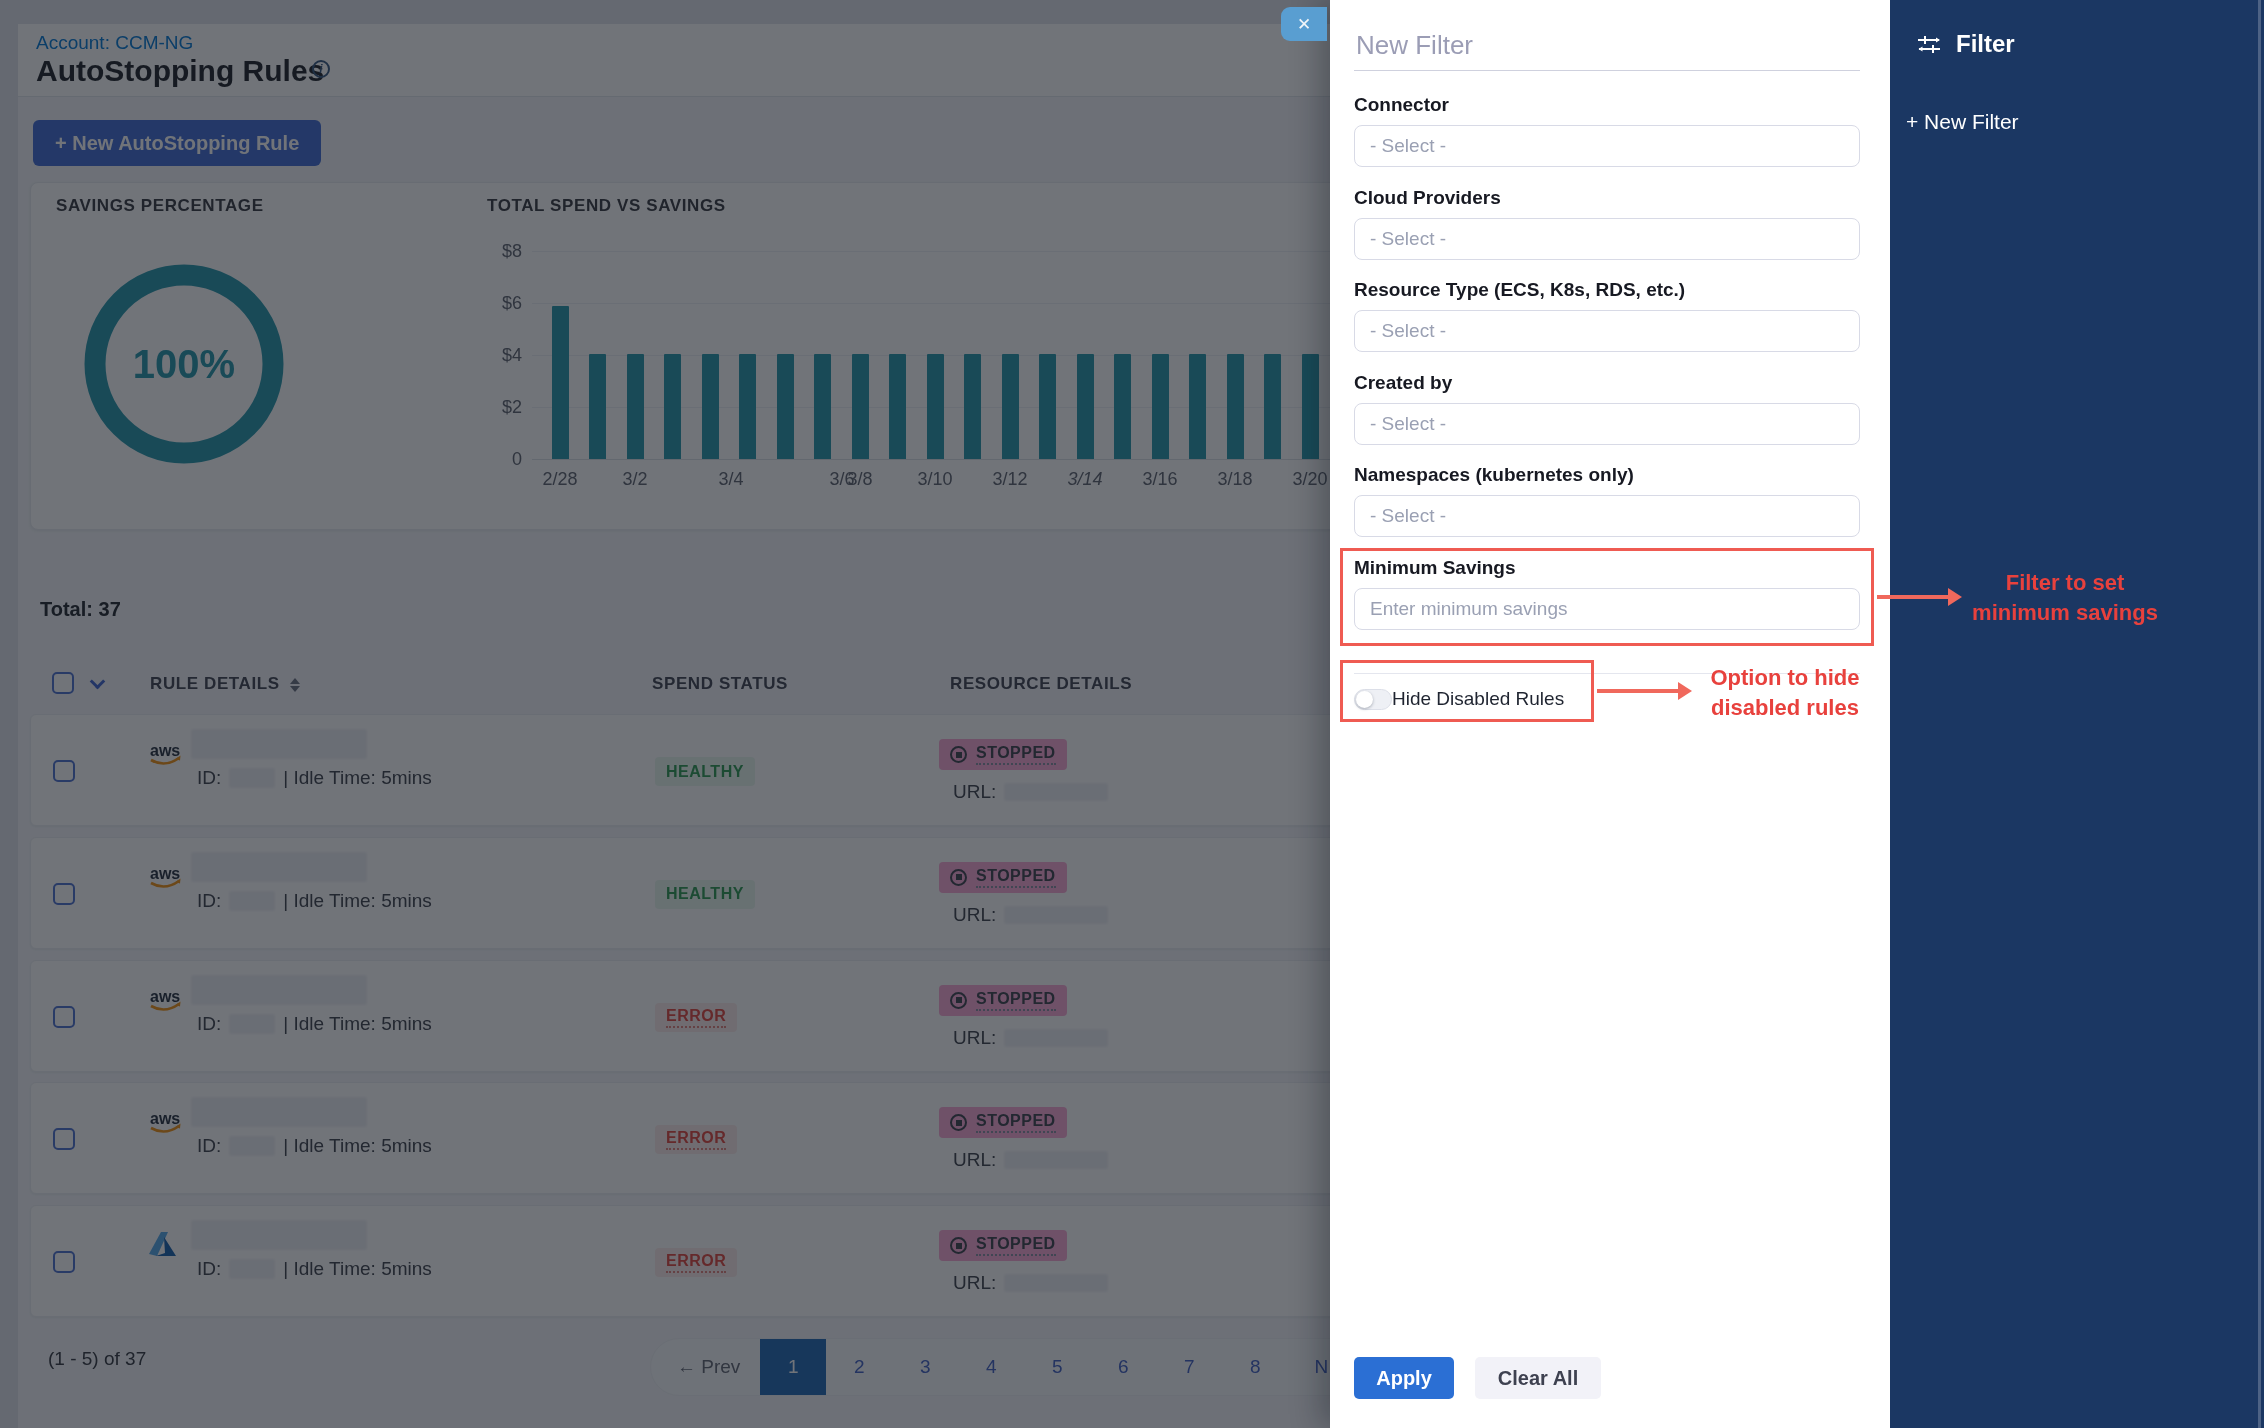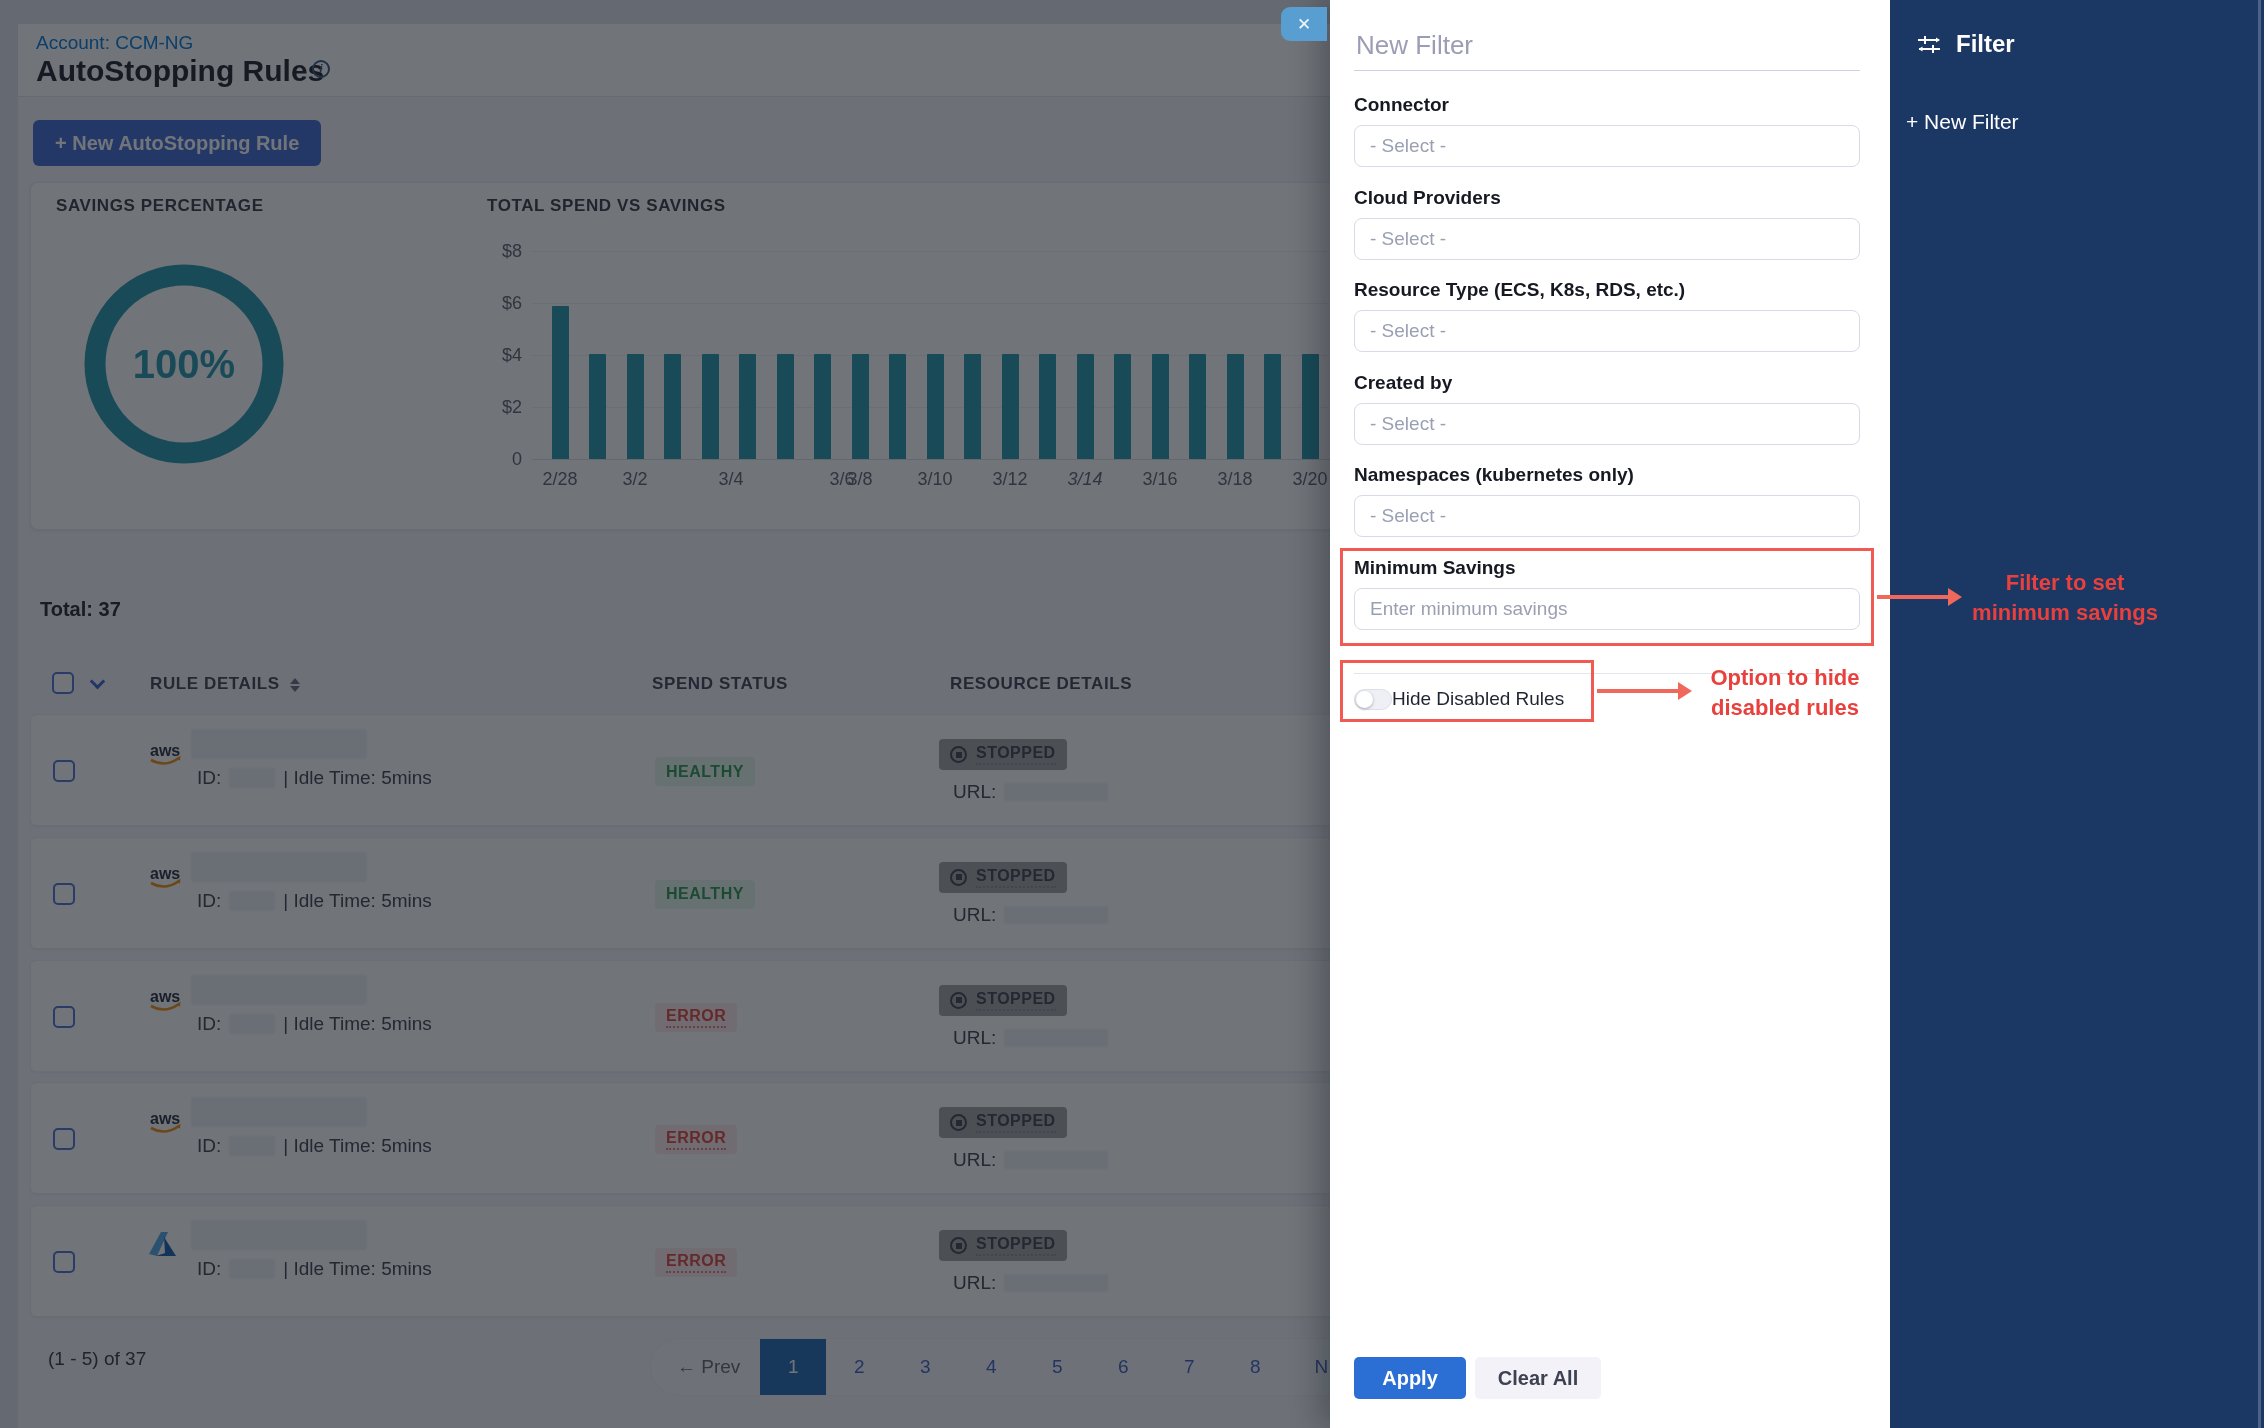--- a/index.html
+++ b/index.html
@@ -48,21 +48,21 @@
   .sort .dn{border-top:6px solid #6a7080}
   .rule-row{position:absolute;left:30px;right:30px;height:112px;background:#fff;border:1px solid #eceef2;
     border-radius:6px;box-shadow:0 1px 2px rgba(40,50,70,.06)}
   .redact{background:#eef0f5;border-radius:3px;filter:blur(1px)}
   .idle-line{position:absolute;left:166px;top:52px;display:flex;align-items:center;gap:8px;font-size:19px;color:#3d414b}
   .status-badge{position:absolute;left:624px;top:42px;height:29px;padding:0 11px;border-radius:4px;
     display:flex;align-items:center;font-size:16px;font-weight:700;letter-spacing:.5px}
   .status-badge.healthy{background:var(--healthy-bg);color:var(--healthy)}
   .status-badge.error{background:var(--error-bg);color:var(--error)}
   .status-badge.error span{border-bottom:2px dotted #e0807b;padding-bottom:1px}
-  .stopped-badge{position:absolute;left:908px;top:24px;height:31px;padding:0 11px;background:#a3a3a3;border-radius:4px;
+  .stopped-badge{position:absolute;left:908px;top:24px;height:31px;padding:0 11px;background:#f9a8d4;border-radius:4px;
     display:flex;align-items:center;gap:9px}
   .stop-ico{width:17px;height:17px;border:2px solid #3c414d;border-radius:50%;display:flex;align-items:center;justify-content:center}
   .stop-ico b{width:6px;height:6px;background:#3c414d;display:block}
   .stopped-badge span{font-size:16px;font-weight:700;letter-spacing:.5px;color:#3c414d;border-bottom:2px dotted #868da0;padding-bottom:1px}
   .url-line{position:absolute;left:922px;top:66px;display:flex;align-items:center;gap:8px;font-size:19px;color:#3d414b}
   .pager-summary{position:absolute;left:48px;top:1348px;font-size:19px;color:#33363f}
   .pager{position:absolute;left:650px;top:1338px;width:720px;height:58px;background:#f8f9fc;border:1px solid #eef0f5;
     border-radius:29px;display:flex;align-items:center;padding-left:26px;overflow:hidden}
   .pager .prev{font-size:19px;color:#606572;margin-right:20px}
   .pager .page{width:66px;height:58px;display:flex;align-items:center;justify-content:center;font-size:19px;color:#3f5fc4}
@@ -79,21 +79,21 @@
   .fgroup{position:absolute;left:24px;width:506px}
   .fgroup label{display:block;font-size:19px;font-weight:600;color:#171922;margin-bottom:9px}
   .fcontrol{height:42px;border:1px solid #d8dae6;border-radius:8px;padding:0 15px;display:flex;align-items:center;
     font-size:19px;color:#9aa0b3;background:#fff}
   .drawer-div2{position:absolute;left:24px;top:673px;width:506px;height:1px;background:#e4e6ee}
   .toggle-row{position:absolute;left:24px;top:688px;display:flex;align-items:center;}
   .toggle{width:38px;height:21px;background:#eef0f5;border:1px solid #dcdfe8;border-radius:11px;position:relative}
   .toggle .knob{position:absolute;left:1px;top:1px;width:17px;height:17px;background:#fff;border-radius:50%;
     box-shadow:0 1px 3px rgba(30,40,60,.35)}
   .toggle-label{font-size:19px;color:#1f2430}
-  .apply-btn{position:absolute;left:24px;top:1357px;width:112px;height:42px;background:var(--apply-blue);color:#fff;
+  .apply-btn{position:absolute;left:24px;top:1357px;width:100px;height:42px;background:var(--apply-blue);color:#fff;
     font-size:20px;font-weight:700;border:none;border-radius:5px;font-family:inherit}
   .clear-btn{position:absolute;left:145px;top:1357px;width:126px;height:42px;background:#f2f2f8;color:#3e4150;
     font-size:20px;font-weight:600;border:none;border-radius:5px;font-family:inherit}
   #close-x{position:absolute;left:1281px;top:7px;width:46px;height:34px;background:#599ed1;border:none;z-index:12;
     border-radius:9px 0 0 9px;color:#f2f5f8;font-size:17px;display:flex;align-items:center;justify-content:center}
 
   
   #sidebar{position:absolute;left:1890px;top:0;width:374px;height:1428px;background:var(--navy);z-index:10}
   .sb-head{position:absolute;left:26px;top:30px;display:flex;align-items:center;gap:13px}
   .sb-title{font-size:24px;font-weight:700;color:#fff}

